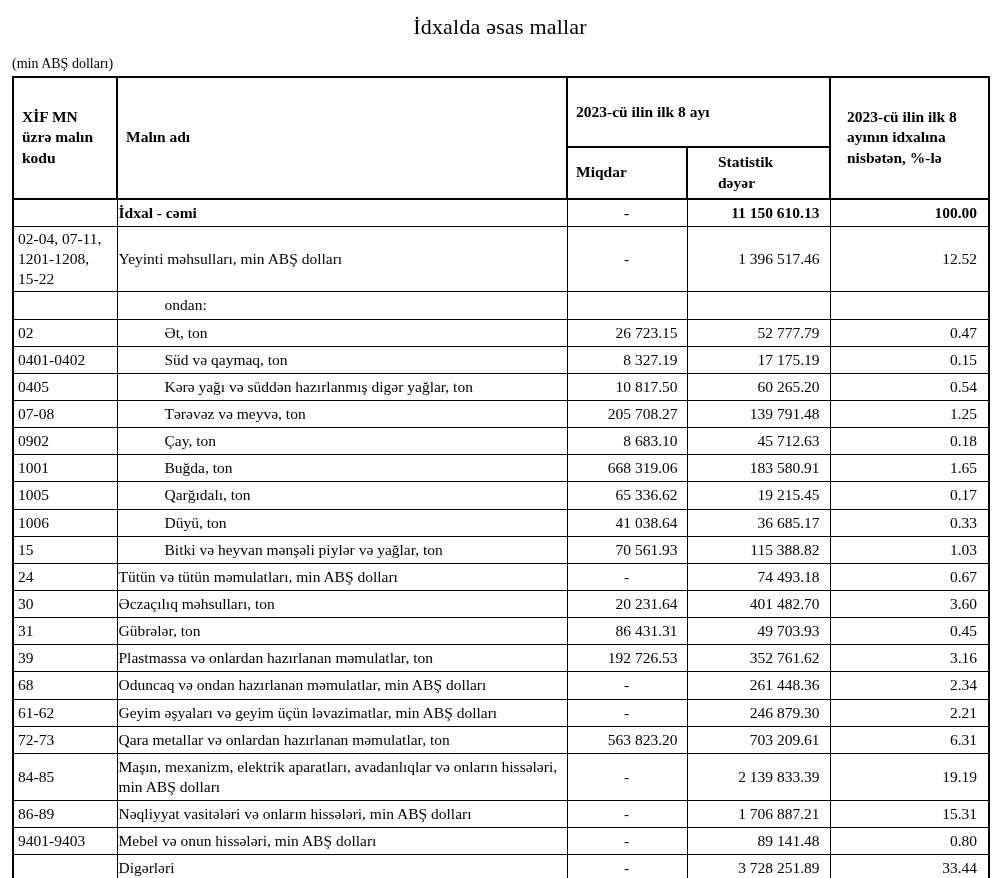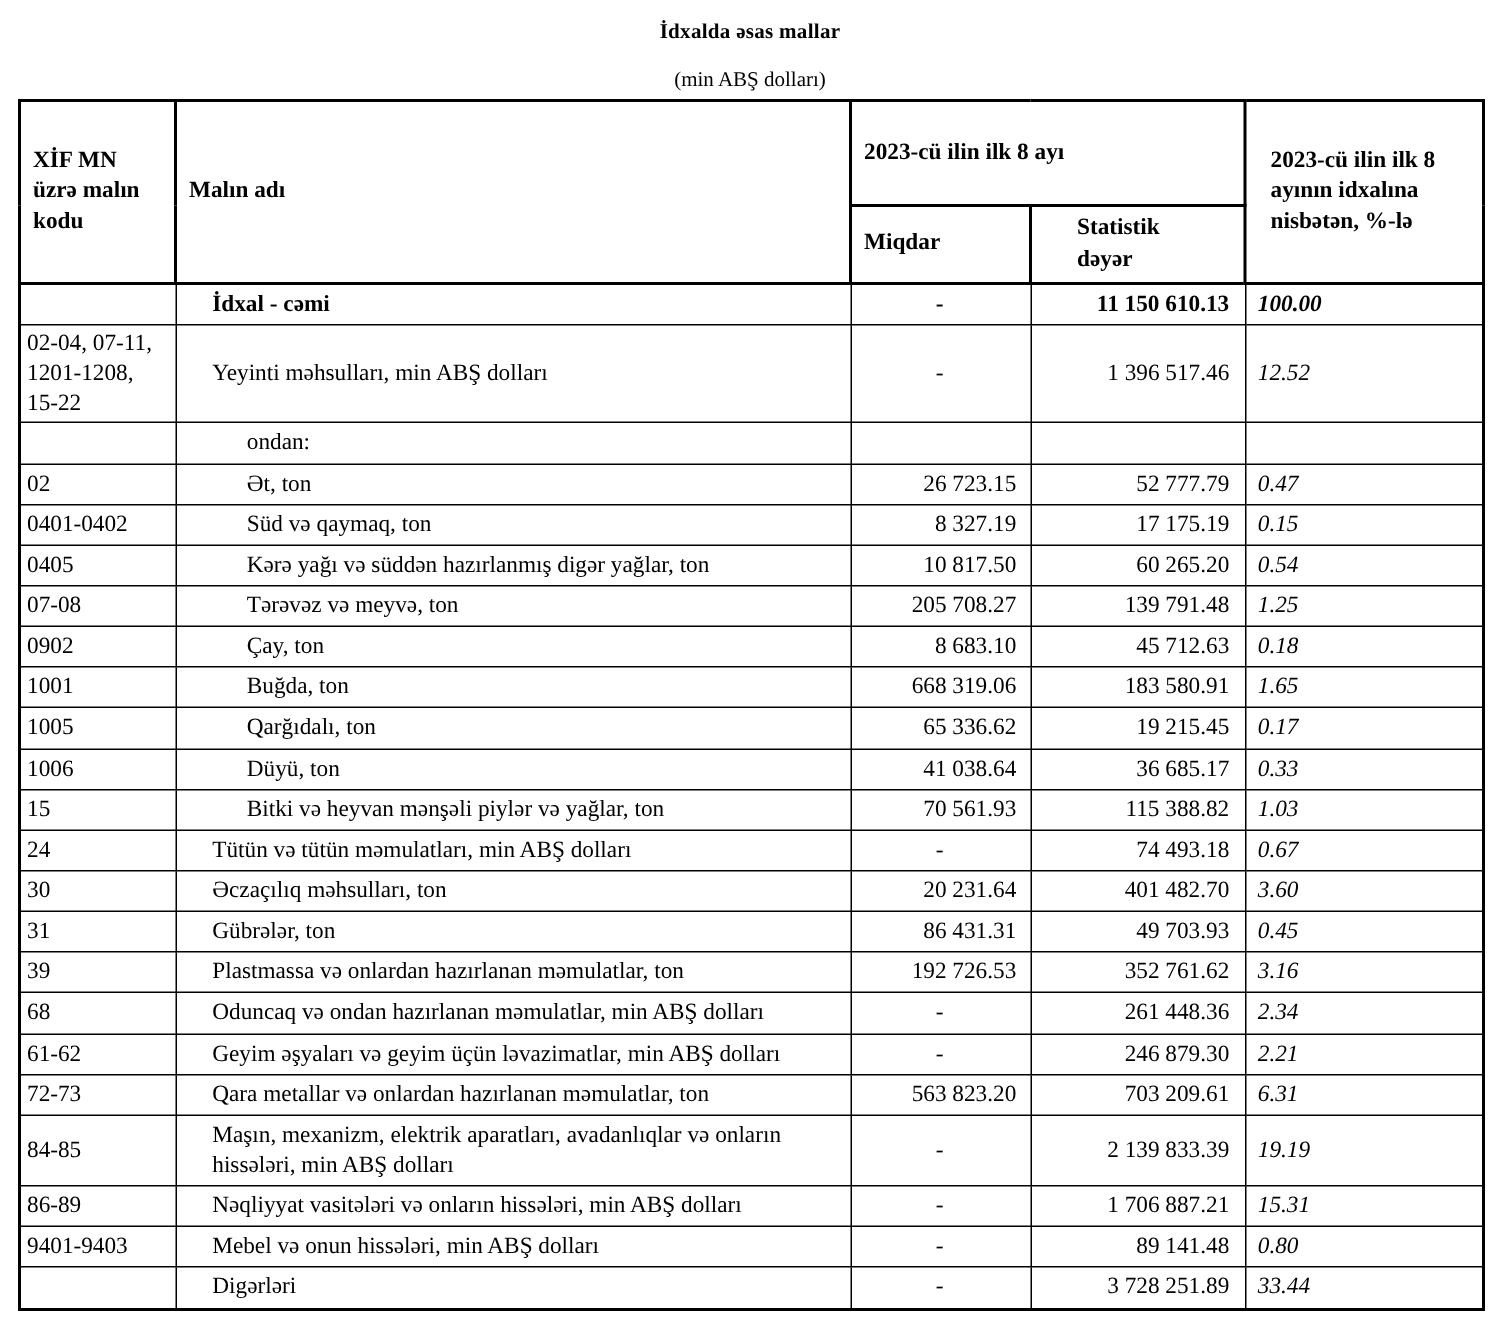--- a/index.html
+++ b/index.html
@@ -6,28 +6,28 @@
   html, body { margin: 0; padding: 0; background: #ffffff; }
   body {
     width: 1000px;
     color: #000;
     font-family: "Liberation Serif", "DejaVu Serif", serif;
   }
   .page { padding: 8px 12px 12px 12px; }
 
   .title {
     text-align: center;
-    font-size: 14px;
-    font-weight: bold;
+    font-size: 22px;
+    font-weight: normal;
     margin: 6px 0 16px 0;
     letter-spacing: 0.2px;
   }
   .unit-note {
     width: 976px;
-    text-align: center;
+    text-align: left;
     font-size: 14px;
     margin: 0 0 4px 0;
   }
 
   table.data-table {
     border-collapse: collapse;
     width: 976px;
     table-layout: fixed;
     border: 2px solid #000;
   }
@@ -53,26 +53,26 @@
 
   tbody td {
     border: 1px solid #000;
     font-size: 15.5px;
     padding: 3px 8px;
     height: 27px;
     vertical-align: middle;
     line-height: 1.3;
   }
   td.cell-code  { text-align: left; padding: 2px 3px 2px 4px; }
-  td.cell-name  { text-align: left; padding-left: 24px; }
+  td.cell-name  { text-align: left; padding-left: 1px; }
   td.cell-name.indent { padding-left: 47px; }
   td.cell-qty   { text-align: right; padding-right: 9px; }
   td.cell-qty.dash { text-align: center; }
   td.cell-value { text-align: right; padding-right: 10px; }
-  td.cell-share { text-align: left; padding-right: 11px; font-style: italic; }
+  td.cell-share { text-align: right; padding-right: 11px; }
   tr.bold td { font-weight: bold; }
 </style>
 </head>
 <body>
 
 <div class="page">
   <h1 class="title">İdxalda əsas mallar</h1>
   <div class="unit-note">(min ABŞ dolları)</div>
 
   <table class="data-table">

